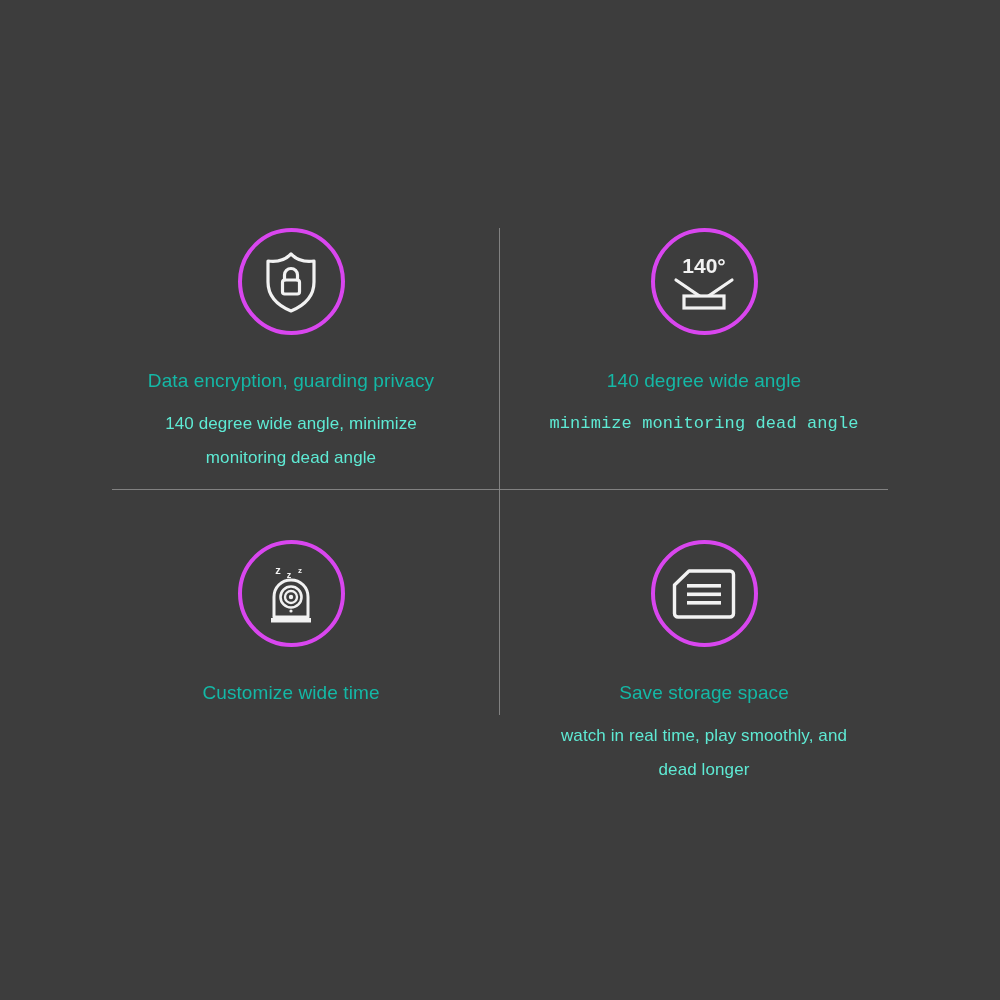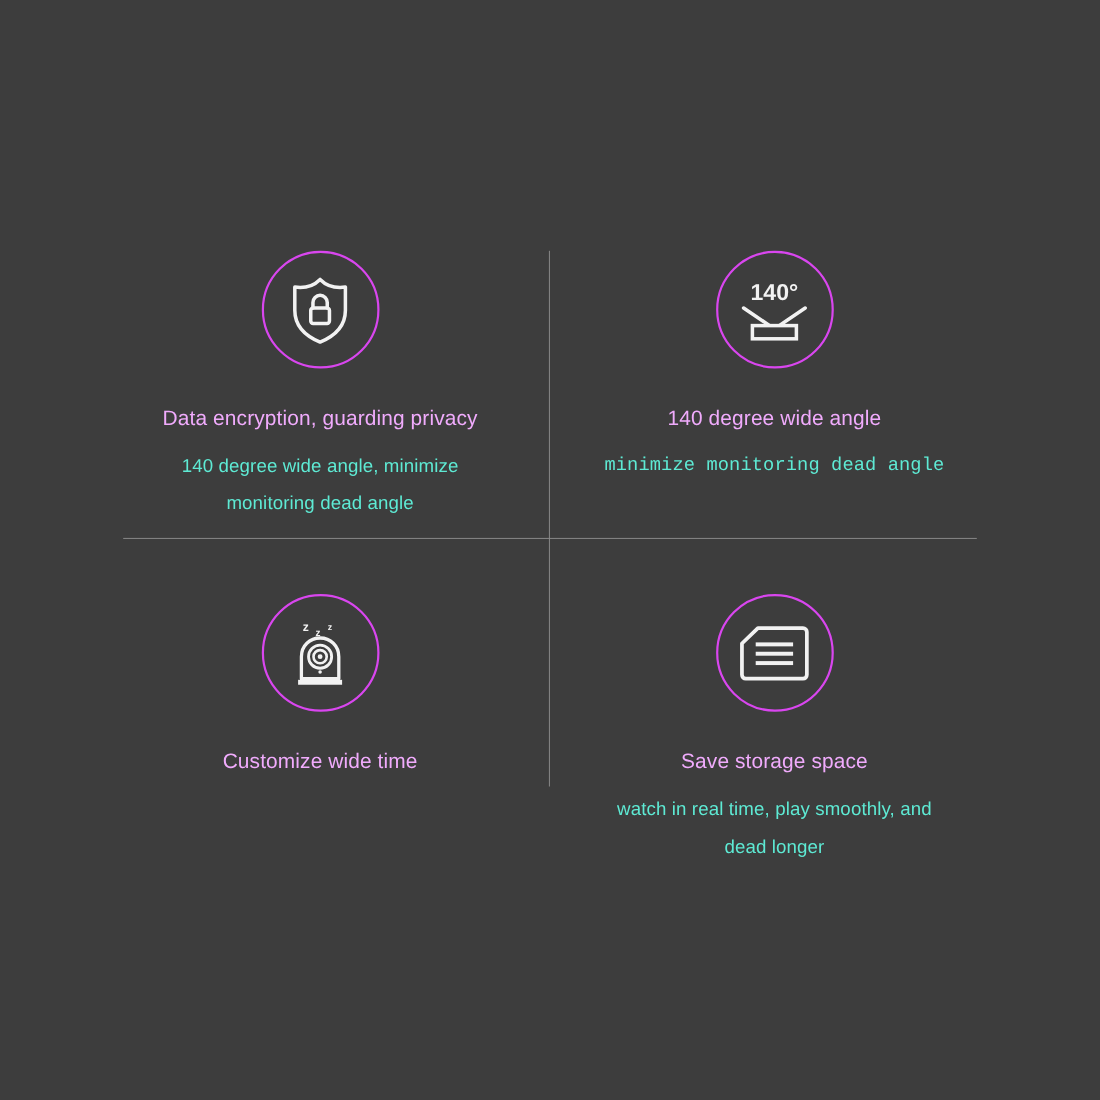--- a/index.html
+++ b/index.html
@@ -56,36 +56,36 @@
   }
   .feature.fx-left  { left: 81px; }
   .feature.fx-right { left: 494px; }
   .feature.fy-top    { top: 228px; }
   .feature.fy-bottom { top: 540px; }
 
   .icon-circle {
     width: 107px;
     height: 107px;
     margin: 0 auto;
-    border: 2px solid #d946ef;
+    border: 4px solid #d946ef;
     border-radius: 50%;
     box-sizing: border-box;
     display: flex;
     align-items: center;
     justify-content: center;
   }
   .icon-circle svg {
     display: block;
   }
 
   .feature-title {
     margin-top: 34px;
     font-size: 19px;
     line-height: 24px;
-    color: #f0abfc;
+    color: #14b8a6;
     font-weight: 400;
     letter-spacing: .1px;
   }
   .feature-desc {
     margin-top: 14px;
     font-size: 17px;
     line-height: 34px;
     color: #5eead4;
     font-weight: 400;
     letter-spacing: .1px;

